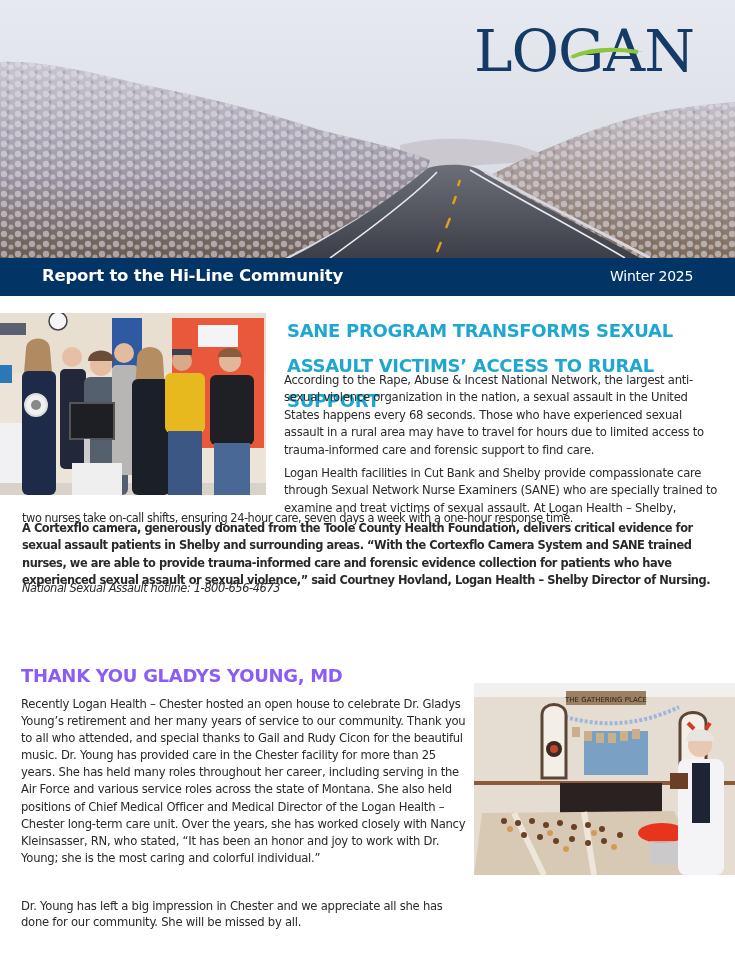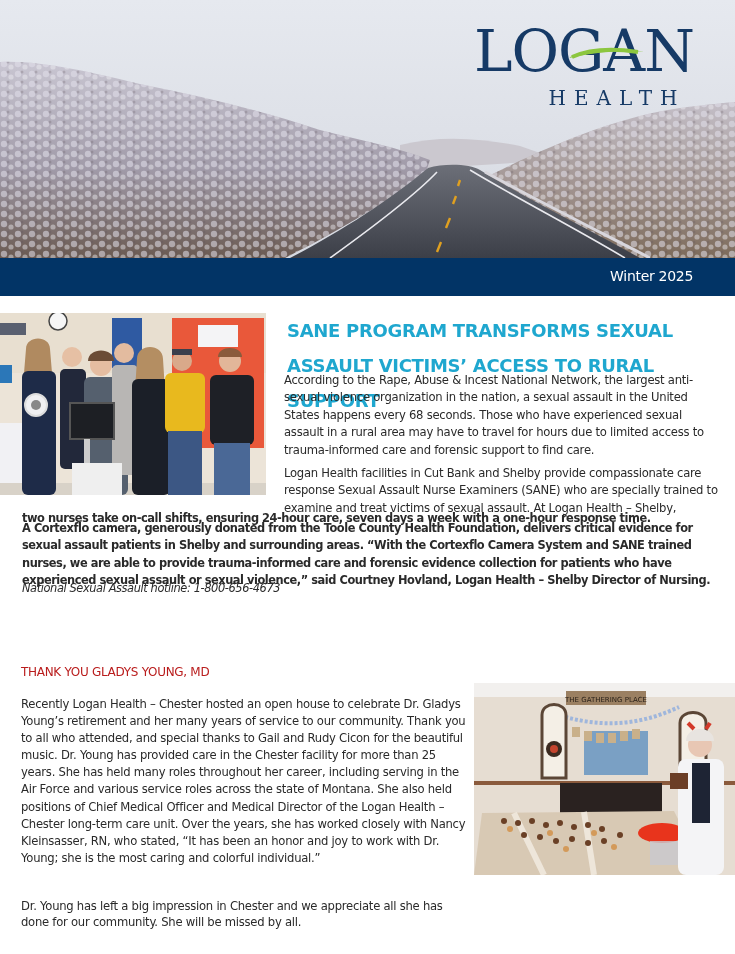--- a/index.html
+++ b/index.html
@@ -41,27 +41,27 @@
   
   .h1 {
     position: absolute; left: 287px; top: 313px; width: 445px;
     color: #1fa7cf; font-size: 18px; line-height: 35px; font-weight: bold; letter-spacing: -0.3px;
   }
   .para {
     position: absolute; font-size: 11.6px; line-height: 17.4px; color: #2a2a2a; letter-spacing: -0.25px;
   }
   .p1 { left: 284px; top: 372px; width: 440px; }
   .p2a { left: 284px; top: 465px; width: 440px; }
-  .p2b { left: 22px; top: 510px; width: 705px; letter-spacing: -0.45px; font-size: 11.4px; font-weight: bold; }
+  .p2b { left: 22px; top: 510px; width: 705px; letter-spacing: -0.45px; font-size: 11.4px; }
   .p3 { left: 22px; top: 520px; width: 705px; letter-spacing: -0.45px; font-size: 11.4px; font-weight: bold; }
   .hotline { left: 22px; top: 580px; font-style: italic; font-size: 11.4px; letter-spacing: -0.4px; }
 
   
   .h2 {
-    position: absolute; left: 21px; top: 665px; color: #b91c1c; font-size: 12px; font-weight: normal; letter-spacing: -0.3px;
+    position: absolute; left: 21px; top: 665px; color: #8b5cf6; font-size: 18px; font-weight: bold; letter-spacing: -0.3px;
   }
   .p4 { left: 21px; top: 696px; width: 446px; font-size: 11.6px; line-height: 17.1px; }
   .p5 { left: 21px; top: 898px; width: 446px; font-size: 11.6px; line-height: 16px; }
 </style>
 </head>
 <body>
 
 <div class="hero">
   <svg width="735" height="258" viewBox="0 0 735 258">
     <defs>
@@ -105,25 +105,25 @@
     <path d="M485,172 C540,202 600,232 650,258" stroke="#d8d6dc" stroke-width="3" fill="none"></path>
     <path d="M460,180 L458,186 M456,196 L453,204 M450,218 L446,228 M441,242 L437,252" stroke="#e0a020" stroke-width="2.4" fill="none"></path>
   </svg>
 
   <div class="logo">
     <div class="wordmark">LOGAN</div>
     <svg class="swoosh" width="76" height="14" viewBox="0 0 76 14">
       <path d="M0,12 C18,2 40,0 76,6 C52,4 28,6 0,12 Z" fill="#8cc63f"></path>
       <path d="M4,11 C22,3 44,2 70,6" stroke="#8cc63f" stroke-width="4" fill="none"></path>
     </svg>
-    <div class="sub">HEALTH</div>
   </div>
 </div>
 
 <div class="band">
+  <div class="title">Report to the Hi-Line Community</div>
   <div class="season">Winter 2025</div>
 </div>
 
 <div class="photo photo1">
   <svg width="266" height="182" viewBox="0 0 266 182">
     <rect width="266" height="182" fill="#ece4d8"></rect>
     <rect x="0" y="0" width="266" height="60" fill="#e8dfd0"></rect>
     <rect x="172" y="5" width="92" height="130" fill="#e9583a"></rect>
     <rect x="198" y="12" width="40" height="22" fill="#f4f4f6"></rect>
     <rect x="112" y="5" width="30" height="50" fill="#2f5aa2"></rect>
@@ -160,21 +160,21 @@
     <rect x="70" y="90" width="44" height="36" fill="#1d1f24" stroke="#555" stroke-width="2"></rect>
     <rect x="84" y="126" width="6" height="30" fill="#ccc"></rect>
     <rect x="72" y="150" width="50" height="32" fill="#efefef"></rect>
     <circle cx="36" cy="92" r="11" fill="#f0f0f2" stroke="#ddd" stroke-width="2"></circle>
     <circle cx="36" cy="92" r="5" fill="#888"></circle>
   </svg>
 </div>
 
 <div class="h1">SANE PROGRAM TRANSFORMS SEXUAL ASSAULT VICTIMS’ ACCESS TO RURAL SUPPORT</div>
 <div class="para p1">According to the Rape, Abuse &amp; Incest National Network, the largest anti-sexual violence organization in the nation, a sexual assault in the United States happens every 68 seconds. Those who have experienced sexual assault in a rural area may have to travel for hours due to limited access to trauma-informed care and forensic support to find care.</div>
-<div class="para p2a">Logan Health facilities in Cut Bank and Shelby provide compassionate care response Sexual Assault Nurse Examiners (SANE) who are specially trained to examine and treat victims of sexual assault. At Logan Health – Shelby,</div>
+<div class="para p2a">Logan Health facilities in Cut Bank and Shelby provide compassionate care through Sexual Network Nurse Examiners (SANE) who are specially trained to examine and treat victims of sexual assault. At Logan Health – Shelby,</div>
 <div class="para p2b">two nurses take on-call shifts, ensuring 24-hour care, seven days a week with a one-hour response time.</div>
 <div class="para p3">A Cortexflo camera, generously donated from the Toole County Health Foundation, delivers critical evidence for sexual assault patients in Shelby and surrounding areas. “With the Cortexflo Camera System and SANE trained nurses, we are able to provide trauma-informed care and forensic evidence collection for patients who have experienced sexual assault or sexual violence,” said Courtney Hovland, Logan Health – Shelby Director of Nursing.</div>
 <div class="para hotline">National Sexual Assault hotline: 1-800-656-4673</div>
 
 <div class="h2">THANK YOU GLADYS YOUNG, MD</div>
 <div class="para p4">Recently Logan Health – Chester hosted an open house to celebrate Dr. Gladys Young’s retirement and her many years of service to our community. Thank you to all who attended, and special thanks to Gail and Rudy Cicon for the beautiful music. Dr. Young has provided care in the Chester facility for more than 25 years. She has held many roles throughout her career, including serving in the Air Force and various service roles across the state of Montana. She also held positions of Chief Medical Officer and Medical Director of the Logan Health – Chester long-term care unit. Over the years, she has worked closely with Nancy Kleinsasser, RN, who stated, “It has been an honor and joy to work with Dr. Young; she is the most caring and colorful individual.”</div>
 <div class="para p5">Dr. Young has left a big impression in Chester and we appreciate all she has done for our community. She will be missed by all.</div>
 
 <div class="photo photo2">
   <svg width="261" height="192" viewBox="0 0 261 192">

